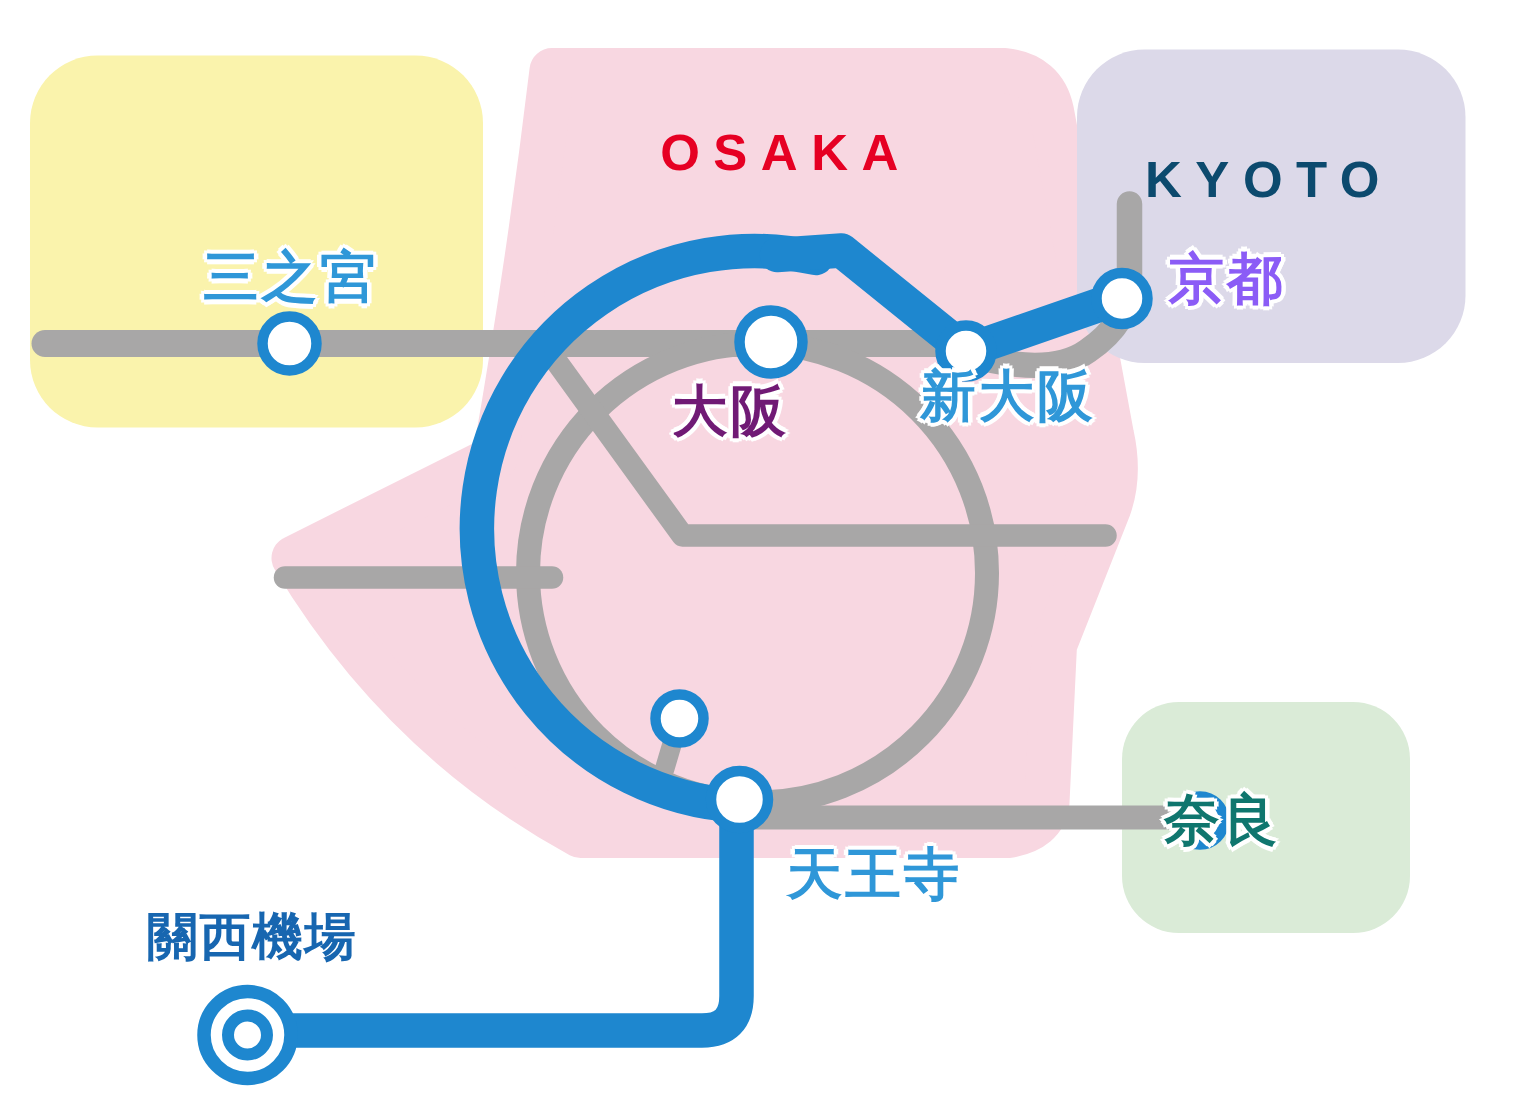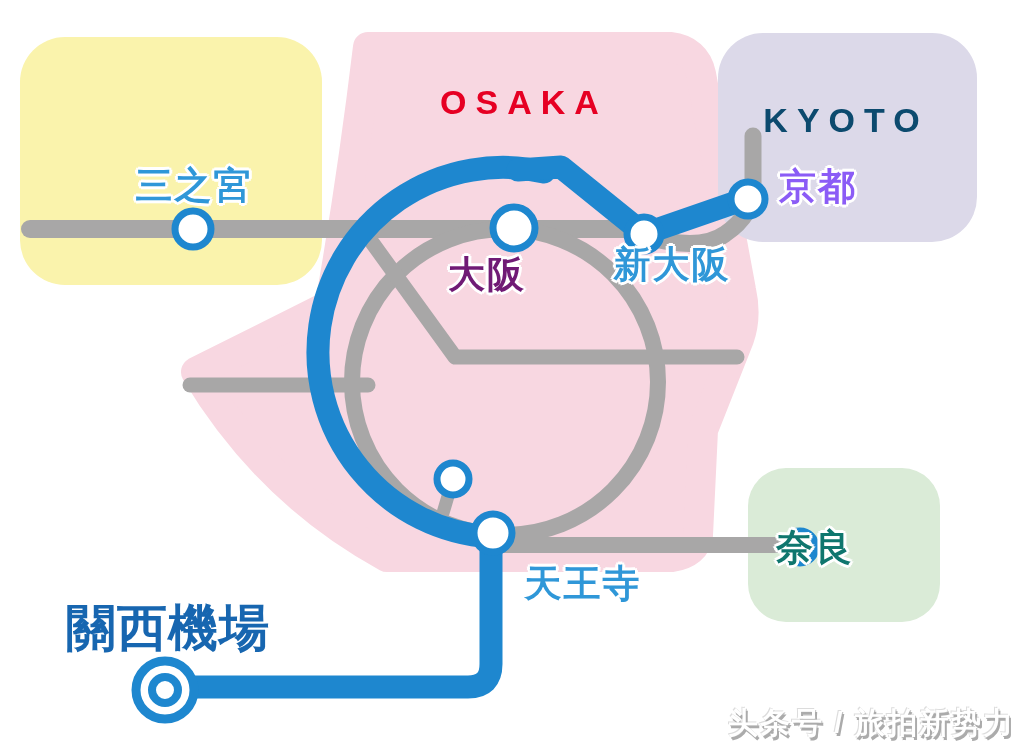--- a/index.html
+++ b/index.html
@@ -25,22 +25,23 @@
   }
   .stn-lbl{
     font-size:37px;
     letter-spacing:2px;
     text-shadow:
       -3px 0 0 #fff, 3px 0 0 #fff, 0 -3px 0 #fff, 0 3px 0 #fff,
       -2px -2px 0 #fff, 2px -2px 0 #fff, -2px 2px 0 #fff, 2px 2px 0 #fff;
     text-align: right;
   }
   .airport-lbl{
-    font-size:50px;
+    font-size:34px;
     letter-spacing:1px;
+    font-family:Liberation Mono, monospace;
   }
   .watermark{
     position:absolute;
     right:5px;
     top:703px;
     font-size:30px;
     font-weight:bold;
     letter-spacing:2px;
     color:#ffffff;
     text-shadow:2px 3px 0 #ababab, -1px -1px 0 #dcdcdc, 1px 1px 0 #c3c3c3;
@@ -100,14 +101,13 @@
   <div class="lbl region-lbl" style="left: 846px; top: 91px; color: #0c4a6e; margin-top: 29px;">KYOTO</div>
 
   <div class="lbl stn-lbl" style="left: 194px; top: 185px; color: rgb(47, 151, 216);">三之宮</div>
   <div class="lbl stn-lbl" style="left: 487px; top: 274px; color: #701a75;">大阪</div>
   <div class="lbl stn-lbl" style="left: 672px; top: 264px; color: rgb(47, 151, 216);">新大阪</div>
   <div class="lbl stn-lbl" style="left: 818px; top: 186px; color: #8b5cf6;">京都</div>
   <div class="lbl stn-lbl" style="left: 567px; top: 583px; color: rgb(47, 151, 216); margin-left: 16px;">天王寺</div>
   <div class="lbl stn-lbl" style="left: 815px; top: 547px; color: #0f766e;">奈良</div>
   <div class="lbl airport-lbl" style="left: 168px; top: 628px; color: rgb(23, 102, 176);">關西機場</div>
 
-  <div class="watermark">头条号 / 旅拍新势力</div>
 </div>
 
 </body></html>

